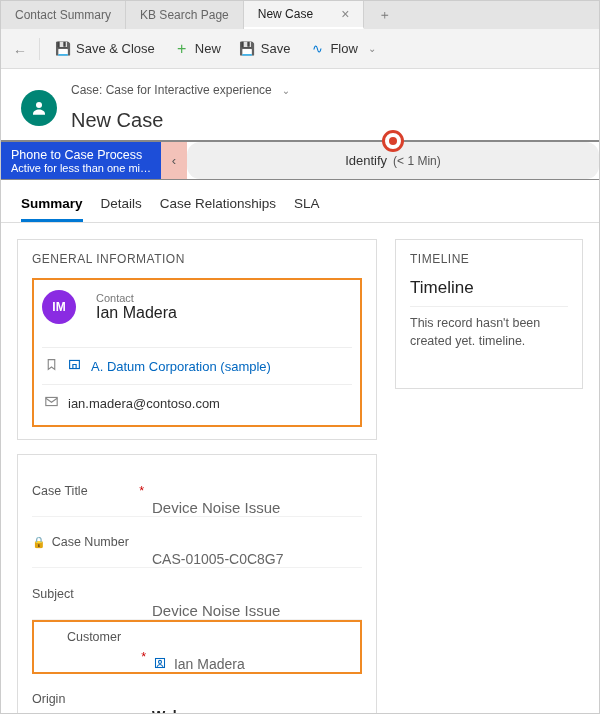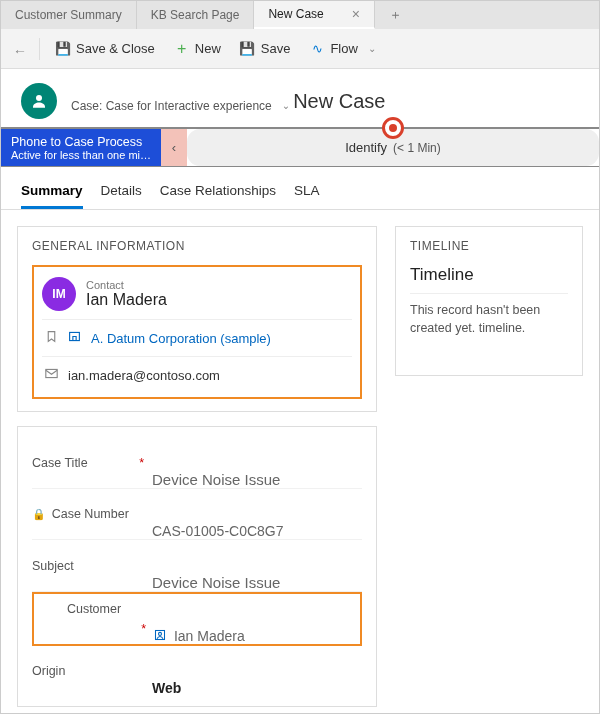--- a/index.html
+++ b/index.html
@@ -17,21 +17,21 @@
   .cmd-btn { display:flex; align-items:center; gap:6px; padding:4px 8px; color:#333; font-size:13px; cursor:pointer; }
   .cmd-btn .ic { width:14px; height:14px; display:inline-flex; align-items:center; justify-content:center; }
   .ic-save{ color:#0078d4; }
   .ic-new{ color:#4caf50; font-size:16px; line-height:14px; }
   .ic-flow{ color:#0078d4; }
   .chevron { color:#888; font-size:10px; margin-left:4px; }
   
   .case-header { display:flex; align-items:center; padding:14px 20px 8px 20px; gap:14px; }
   .case-avatar { width:36px; height:36px; border-radius:50%; background:#008575; display:flex; align-items:center; justify-content:center; }
   .case-avatar svg{ width:18px; height:18px; fill:#fff;}
-  .case-titles { display:flex; flex-direction:row; gap:3px;align-items:flex-end; }
+  .case-titles { display:flex; flex-direction:column; gap:12px; }
   .case-small { font-size:12px; color:#555; display:flex; align-items:center; gap:6px;}
   .case-big { font-size:20px; color:#333; }
   
   .bpf { position:relative; display:flex; align-items:stretch; height:40px; border-top:2px solid #888; border-bottom:1px solid #888; }
   .bpf-left { background:#1d4ed8; color:#fff; padding:4px 10px; width:160px; font-size:11px; display:flex; flex-direction:column; justify-content:center; }
   .bpf-left .t{ font-size:12.5px; }
   .bpf-collapse{ width:26px; background:#f3c2b9; display:flex; align-items:center; justify-content:center; color:#555; cursor:pointer;}
   .bpf-stage { flex:1; background:#efefef; display:flex; align-items:center; justify-content:center; gap:6px; position:relative;border-radius:13px; }
   .bpf-stage .lbl{ font-size:13px; }
   .bpf-stage .dur{ font-size:12px; color:#555;}
@@ -41,21 +41,21 @@
   .sub-tabs{ display:flex; gap:18px; padding:10px 20px 0 20px; border-bottom:1px solid #ddd; }
   .sub-tab{ padding:6px 0 8px 0; font-size:13.5px; color:#333; cursor:pointer; }
   .sub-tab.active{ color:#000; border-bottom:3px solid #0078d4; font-weight:600;}
   
   .content{ display:flex; gap:18px; padding:16px 16px; }
   .col{ }
   .panel{ border:1px solid #ddd; padding:12px 14px; background:#fff; }
   .panel-title{ font-size:12px; letter-spacing:0.5px; color:#555; margin-bottom:12px; }
   
   .gen-box{ border:2px solid #f08a24; padding:10px 8px 4px 8px; }
-  .contact-row{ display:flex; align-items:center; gap:10px; margin-bottom:8px;}
+  .contact-row{ display:flex; align-items:center; gap:20px; margin-bottom:23px;}
   .avatar-circle{ width:34px; height:34px; border-radius:50%; background:#8a2be2; color:#fff; display:flex; align-items:center; justify-content:center; font-size:12px; font-weight:600;}
   .contact-meta{ display:flex; flex-direction:column; }
   .contact-small{ font-size:11px; color:#777;}
   .contact-name{ font-size:16px; color:#222; }
   .info-line{ display:flex; align-items:center; gap:10px; border-top:1px solid #eee; padding:10px 2px; font-size:13px; }
   .info-line .mini{ width:14px; color:#888; font-size:12px; text-align:center;}
   .info-line .mini svg{ width:13px; height:13px; fill:none; stroke:#888; stroke-width:1.4;}
   .link{ color:#0067c0; }
   .acct-ic{ color:#0067c0; }
   .phone-right{ margin-left:auto; color:#aaa; }
@@ -73,21 +73,21 @@
   .lookup-ic{ color:#0067c0; margin-right:4px;}
   
   .timeline-title{ font-size:17px; color:#222; margin:6px 0 8px 0;}
   .timeline-body{ font-size:12.5px; color:#555; line-height:1.4; border-top:1px solid #eee; padding-top:8px;}
 </style>
 </head>
 <body>
 
 <div class="tab-bar">
   <div class="tab">
-      <span>Customer Summary</span>
+      <span>Contact Summary</span>
     </div>
   <div class="tab">
       <span>KB Search Page</span>
     </div>
   <div class="tab active">
     <span>New Case</span>
     <span class="tab-close">×</span>
   </div>
   <div class="tab-add">
       <span>＋</span>

